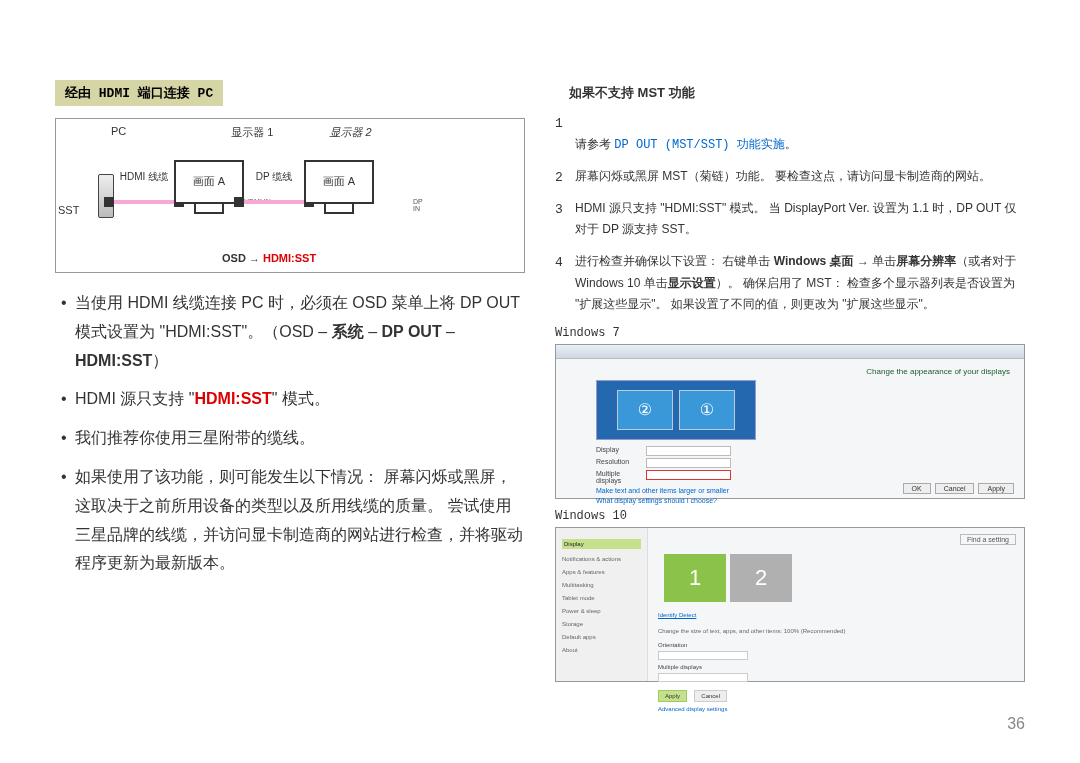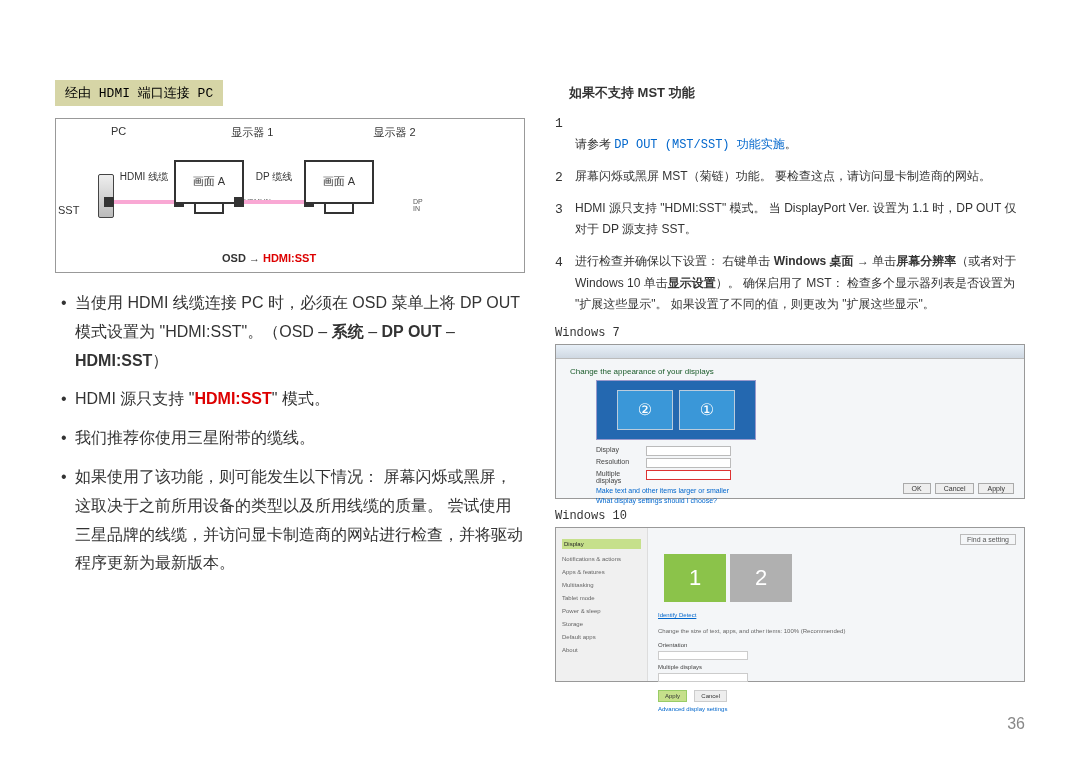--- a/index.html
+++ b/index.html
@@ -13,36 +13,36 @@
     color: #333;
   }
   .page { display: flex; padding: 80px 55px 0 55px; gap: 30px; }
   .col { flex: 1; }
   .section-title {
     background: #d6d5a6;
     color: #000;
     font-size: 13px;
     padding: 4px 10px;
     display: inline-block;
-    font-weight: normal;
+    font-weight: bold;
     font-family: "Courier New", "SimSun", monospace;
     margin-bottom: 12px;
   }
   .diagram {
     border: 1px solid #999;
     padding: 20px 12px 32px 12px;
     margin-bottom: 16px;
     width: 100%;
     height: 155px;
     position: relative;
   }
   .dev-labels { position: absolute; top: 6px; left: 0; width: 100%; display: flex; font-size: 11px; }
   .dev-labels span:nth-child(1){ margin-left: 55px; }
   .dev-labels span:nth-child(2){ margin-left: 105px; }
-  .dev-labels span:nth-child(3){ margin-left: 100px; }
+  .dev-labels span:nth-child(3){ margin-left: 56px; font-style: italic; }
   .sst-label { position: absolute; left: 2px; top: 85px; font-size: 11px; }
   .devices-row { position: absolute; top: 55px; left: 42px; display:flex; align-items:center; }
   .pc-box {
     width: 16px; height: 44px; border: 1px solid #444; border-radius:2px;
     background: linear-gradient(#eee,#bbb);
   }
   .monitor {
     width: 70px; height: 55px;
     position: relative;
     margin-top:-18px;
@@ -172,21 +172,21 @@
       <li><span class="num">3</span><span>HDMI 源只支持 "HDMI:SST" 模式。 当 DisplayPort Ver. 设置为 1.1 时，DP OUT 仅对于 DP 源支持 SST。</span></li>
       <li><span class="num">4</span>
         <span>进行检查并确保以下设置： 右键单击 </span><span class="bold">Windows 桌面</span><span> → 单击</span><span class="bold">屏幕分辨率</span><span>（或者对于 Windows 10 单击</span><span class="bold">显示设置</span><span>）。 确保启用了 MST： 检查多个显示器列表是否设置为 "扩展这些显示"。 如果设置了不同的值，则更改为 "扩展这些显示"。</span>
       </li>
     </ul>
 
     <div class="os-label">Windows 7</div>
     <div class="screenshot">
       <div class="win7-bar"></div>
       <div class="win7-content">
-        <div style="color:#1a5b2a;">Change the appearance of your displays</div>
+        <div style="color:#1a5b2a;text-align:right;">Change the appearance of your displays</div>
         <div class="preview-area">
           <div class="mon-thumb">②</div>
           <div class="mon-thumb">①</div>
         </div>
         <div class="w7-row">
             <span class="lbl">Display</span>
             <span class="val"></span>
           </div>
         <div class="w7-row">
             <span class="lbl">Resolution</span>

